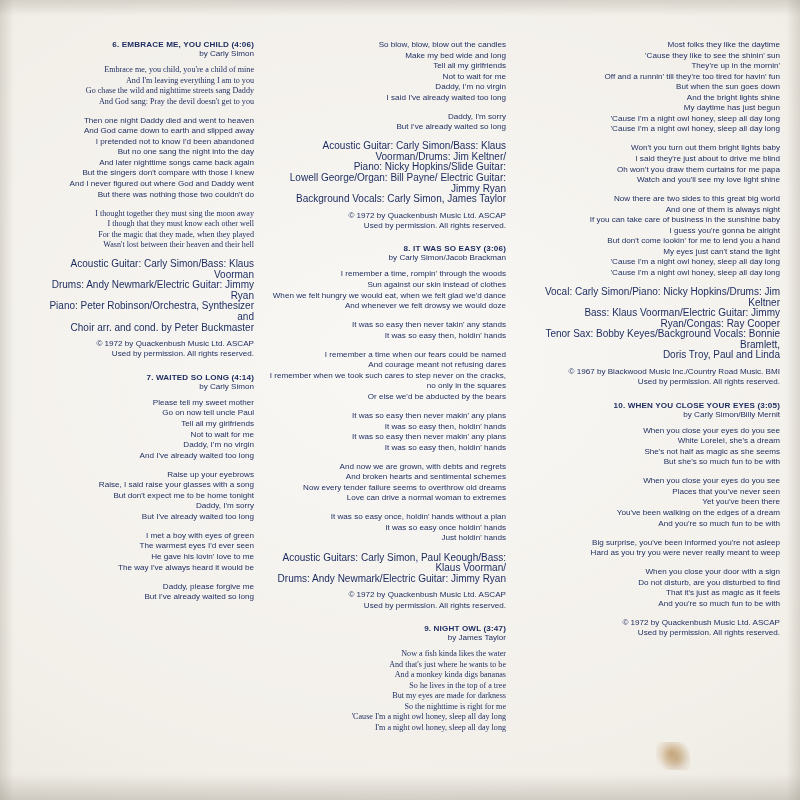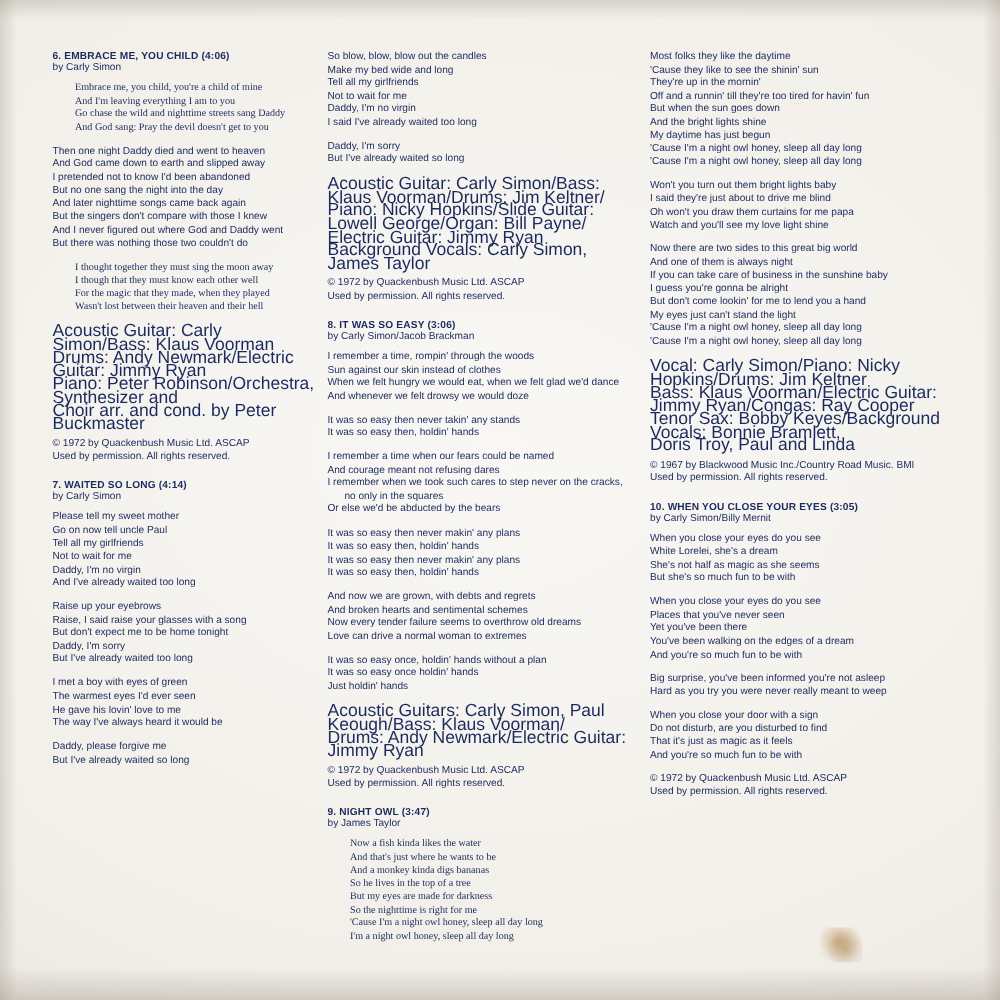--- a/index.html
+++ b/index.html
@@ -13,20 +13,21 @@
     overflow: hidden;
     font-family: "Liberation Sans", sans-serif;
   }
   .page {
     position: relative;
     width: 800px;
     height: 800px;
     background: #f2efe9;
     box-sizing: border-box;
     overflow: hidden;
+    text-align: right;
   }
   
   .page::before {
     content: "";
     position: absolute;
     left: 0; top: 0; right: 0; bottom: 0;
     background:
       radial-gradient(120% 90% at 50% 45%, rgba(255,255,255,0.55) 0%, rgba(255,255,255,0.0) 60%, rgba(180,172,158,0.25) 100%);
     pointer-events: none;
     z-index: 3;
@@ -92,21 +93,21 @@
   }
   .lyr {
     font-size: 8.1px;
     line-height: 10.55px;
     color: #1b2a5e;
     white-space: pre-wrap;
     margin: 0 0 8.5px 0;
   }
   .lyr.indent { padding-left: 18px; font-family: Liberation Serif, serif; }
   .credits {
-    font-size: 14px;
+    font-size: 10px;
     line-height: 10.55px;
     color: #1b2a5e;
     white-space: pre-wrap;
     margin: 0 0 6px 0;
   }
   .copyright {
     font-size: 8.1px;
     line-height: 10.4px;
     color: #1b2a5e;
     white-space: pre-wrap;

